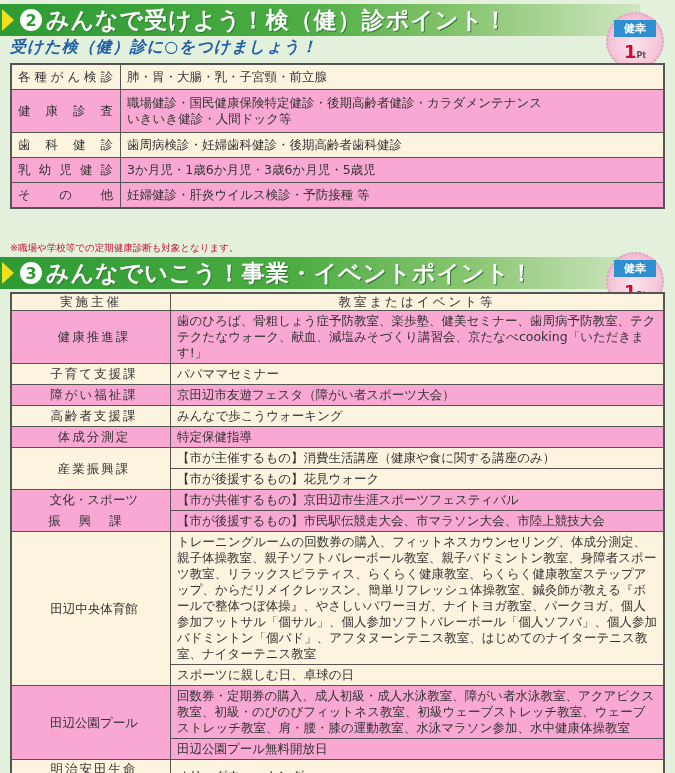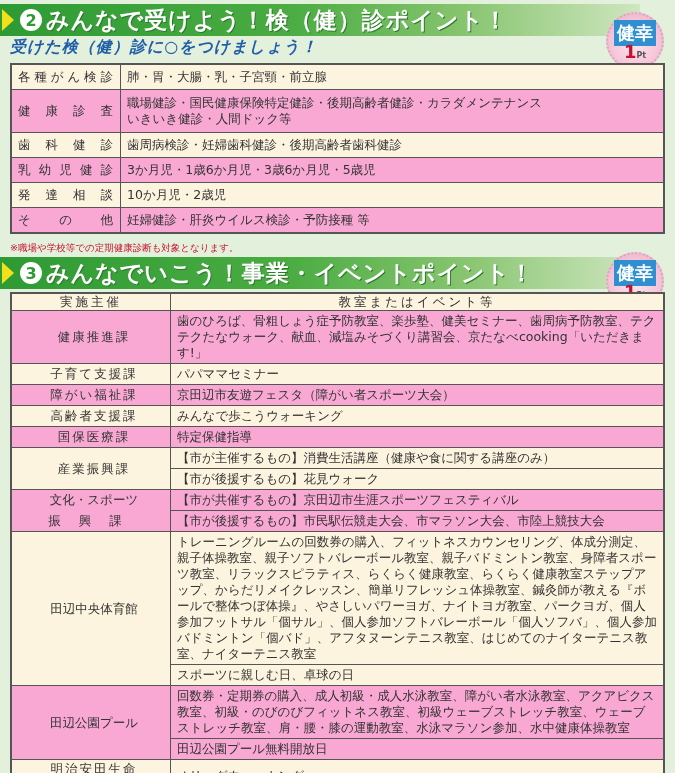--- a/index.html
+++ b/index.html
@@ -36,21 +36,21 @@
       color: #1f5fa8; font-weight: bold; font-size: 16px; letter-spacing: 1px; font-style: italic;
     }
     .badge {
       position: absolute; width: 58px; height: 58px; border-radius: 50%;
       background: radial-gradient(circle at 50% 55%, #fde3ee 0%, #f6c4d8 60%, #e9a8c2 100%);
       border: 2px dotted #d9a7bc;
       box-sizing: border-box;
     }
     .badge .b-top {
       position: absolute; top: 6px; left: 6px; right: 6px;
-      text-align: center; font-weight: bold; font-size: 18px; color: #fff;
+      text-align: center; font-weight: bold; font-size: 11px; color: #fff;
       background: #2f8fd0; border-radius: 0; padding: 1px 0;
     }
     .badge .b-num {
       position: absolute; bottom: 6px; left: 0; right: 0; text-align: center;
       color: #c8102e; font-weight: bold; font-size: 18px;
     }
     .badge .b-num small { font-size: 8px; color: #555; }
     table {
       position: absolute; border-collapse: collapse;
       font-size: 12.5px; background: #f9a8d4;
@@ -98,24 +98,20 @@
 いきいき健診・人間ドック等</td>
       </tr>
   <tr class="odd">
         <td class="label" style="height:20px;">歯科健診</td>
         <td>歯周病検診・妊婦歯科健診・後期高齢者歯科健診</td>
       </tr>
   <tr>
         <td class="label" style="height:20px;">乳幼児健診</td>
         <td>3か月児・1歳6か月児・3歳6か月児・5歳児</td>
       </tr>
-  <tr class="odd">
-        <td class="label" style="height:20px;">発達相談</td>
-        <td>10か月児・2歳児</td>
-      </tr>
   <tr>
         <td class="label" style="height:20px;">その他</td>
         <td>妊婦健診・肝炎ウイルス検診・予防接種 等</td>
       </tr>
 </tbody>
   </table>
 <div class="note">※職場や学校等での定期健康診断も対象となります。</div>
 
 <div class="banner" style="top:257px; width:640px;">
   <span class="arrow"></span>
@@ -143,21 +139,21 @@
   </tr>
   <tr>
     <td class="org">障がい福祉課</td>
     <td>京田辺市友遊フェスタ（障がい者スポーツ大会）</td>
   </tr>
   <tr class="odd">
     <td class="org">高齢者支援課</td>
     <td>みんなで歩こうウォーキング</td>
   </tr>
   <tr>
-    <td class="org">国保医療課</td>
+    <td class="org">体成分測定</td>
     <td>特定保健指導</td>
   </tr>
   <tr class="odd">
     <td class="org" rowspan="2">産業振興課</td>
     <td>【市が主催するもの】消費生活講座（健康や食に関する講座のみ）</td>
   </tr>
   <tr class="odd">
     <td>【市が後援するもの】花見ウォーク</td>
   </tr>
   <tr>

